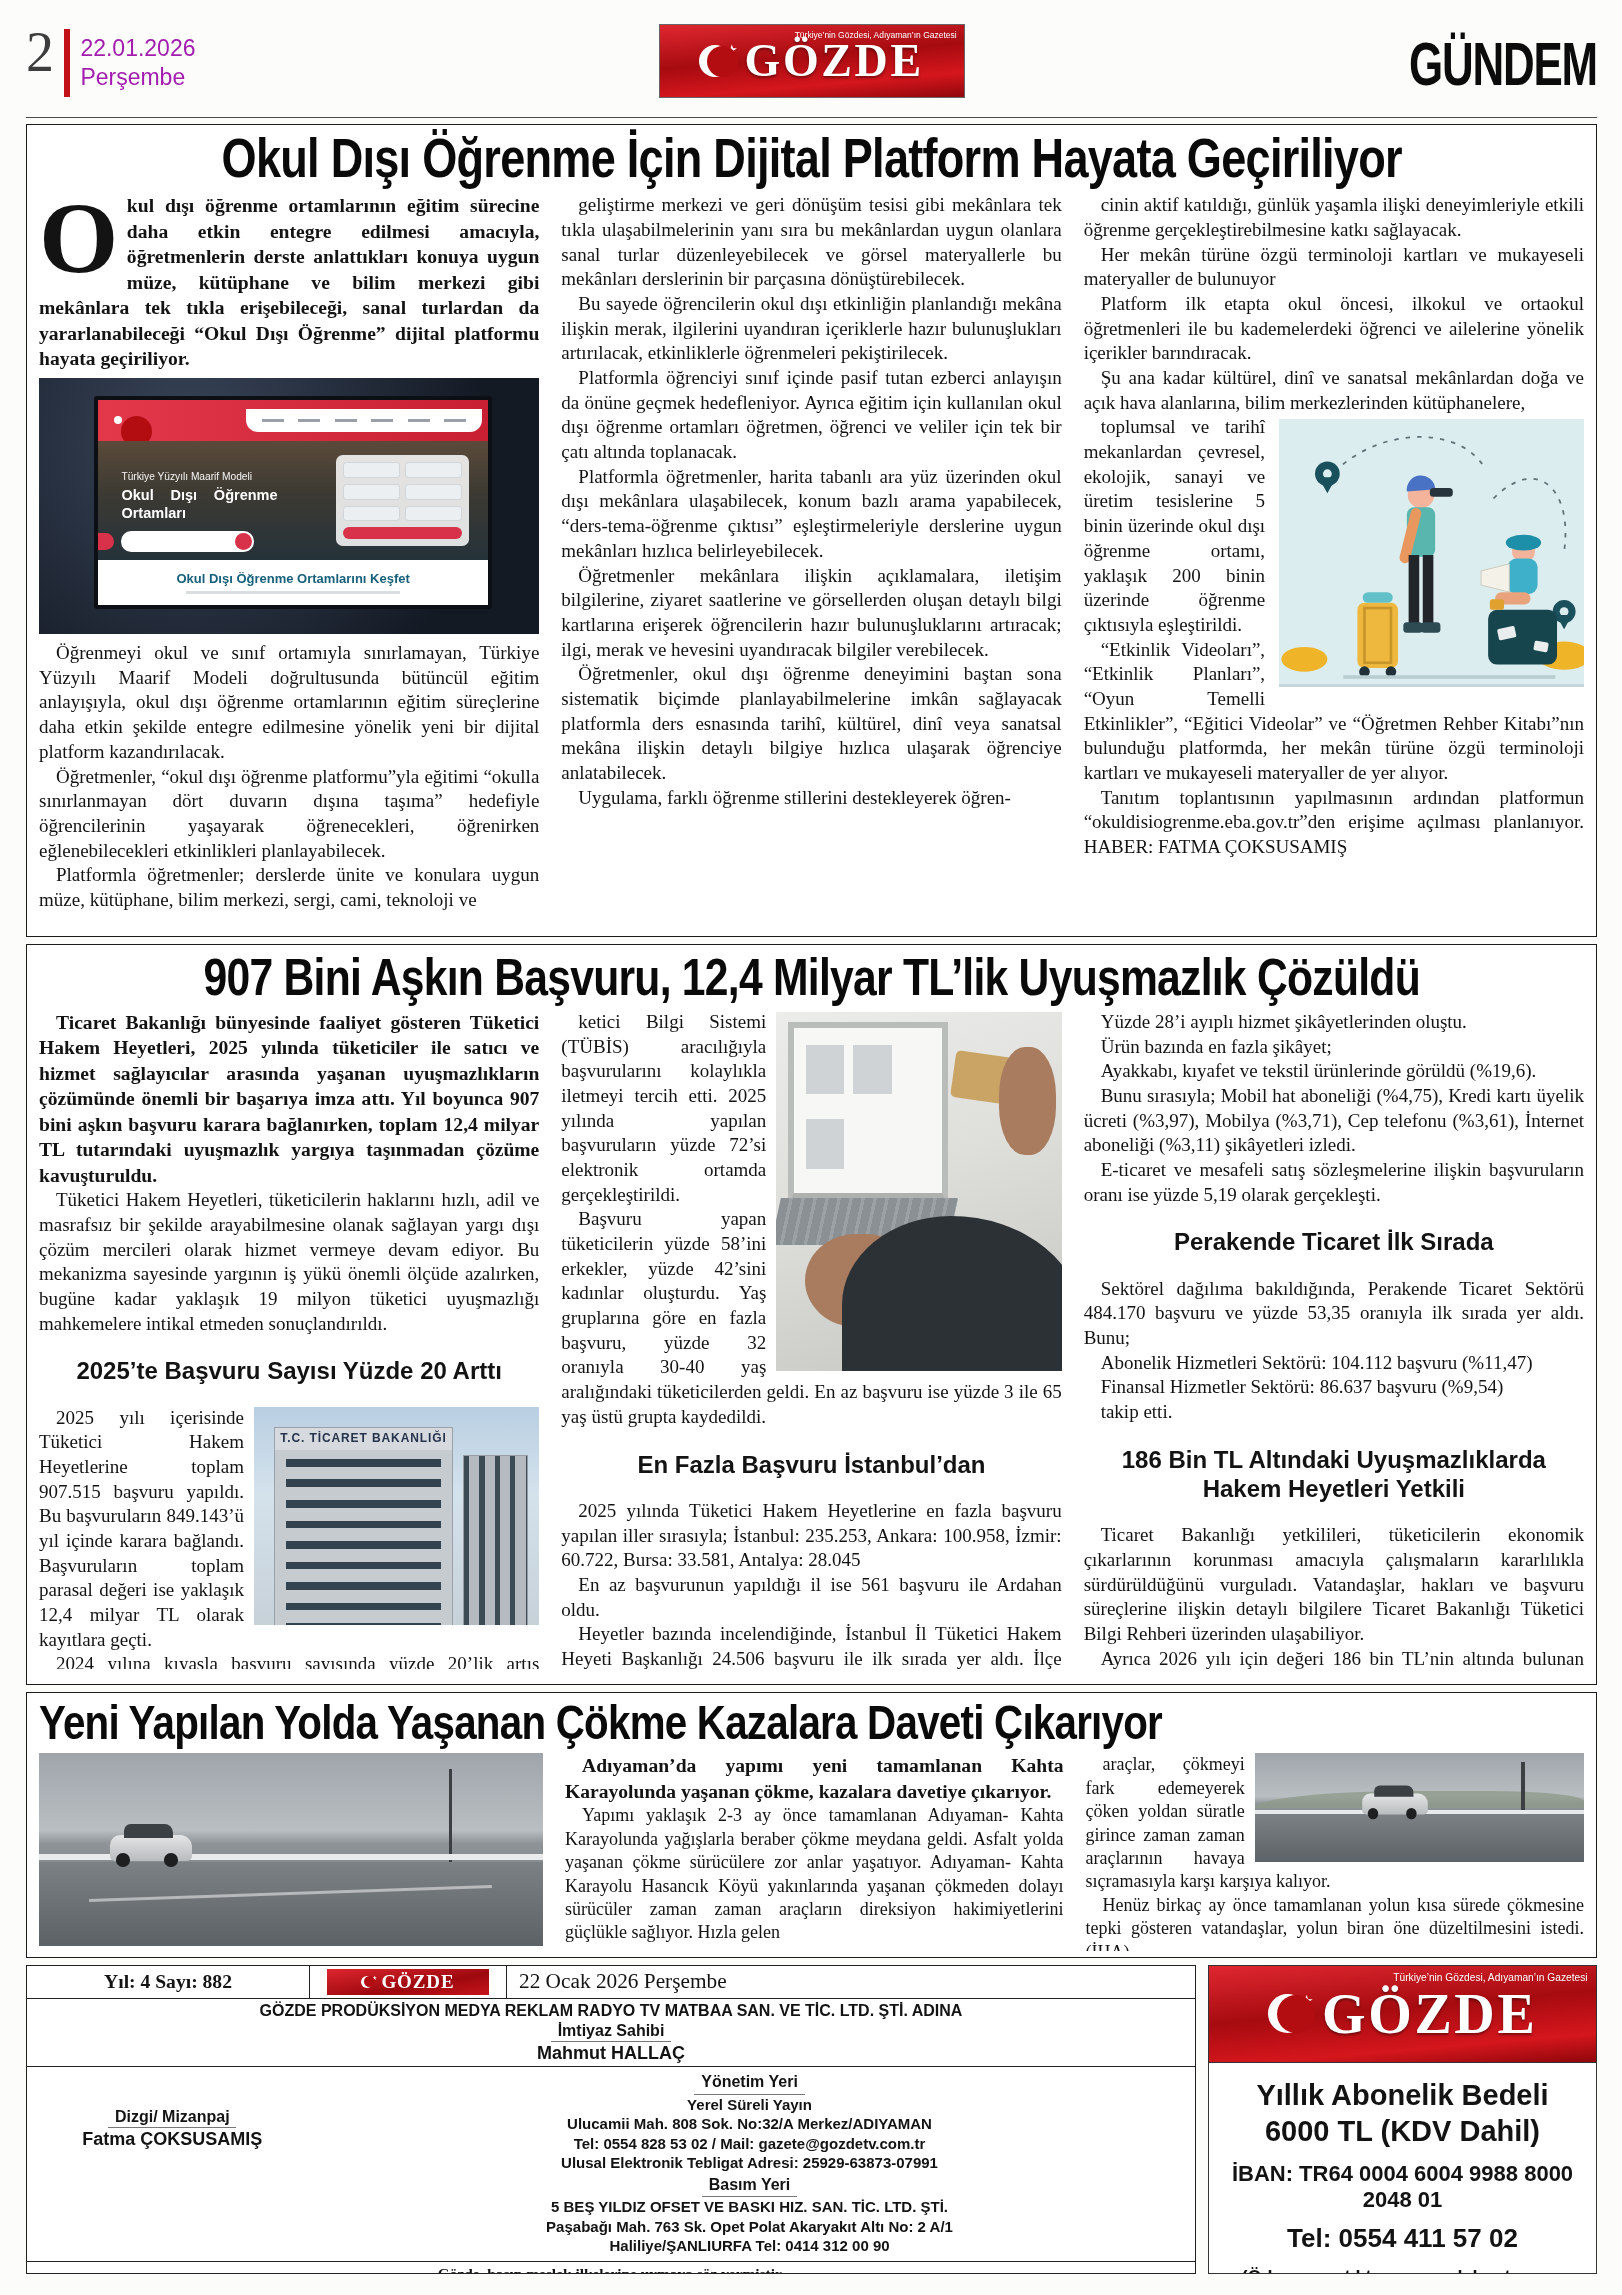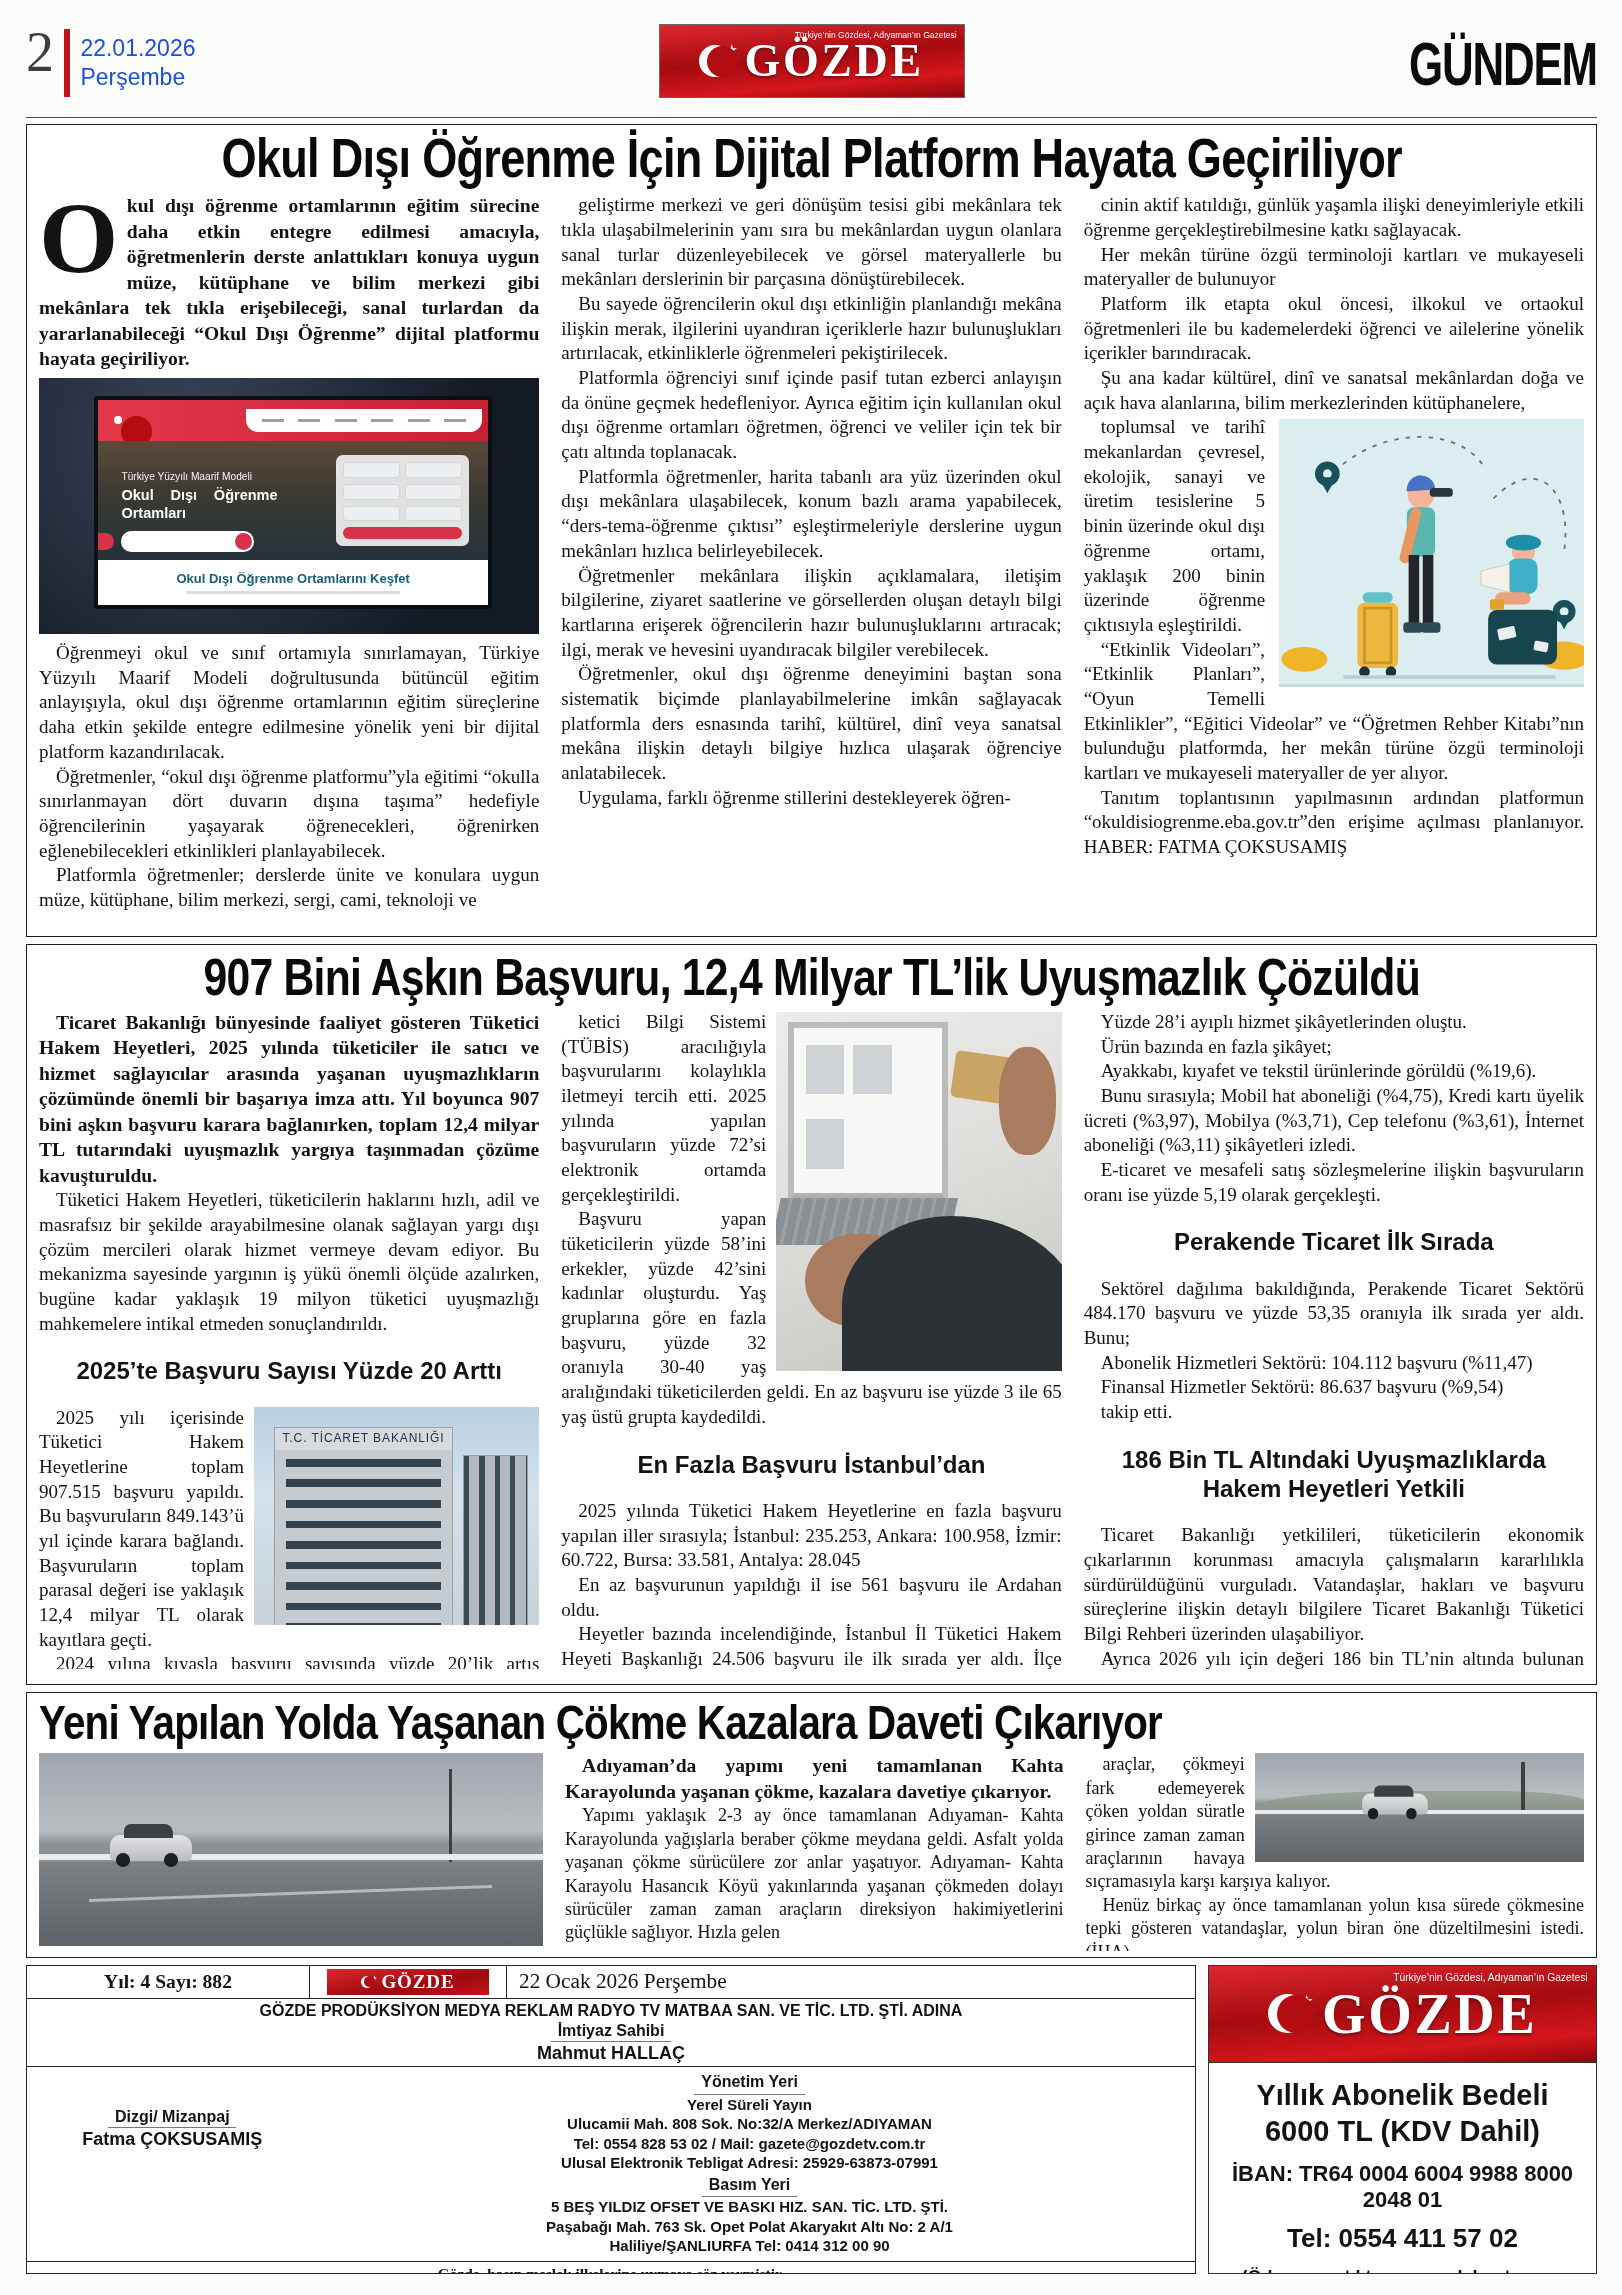--- a/index.html
+++ b/index.html
@@ -3,21 +3,21 @@
 <meta charset="utf-8">
 <style>
   html,body{margin:0;padding:0;background:#e9e9e6;}
   .page{position:relative;width:1623px;height:2295px;background:#fcfcfa;box-sizing:border-box;
         padding:20.5px 26px 0;font-family:"Liberation Serif",serif;color:#131313;overflow:hidden;}
   
   .header{position:relative;height:96px;border-bottom:1.7px solid #4a4a4a;}
   .hleft{display:flex;align-items:flex-start;gap:10.2px;padding-top:5.1px;}
   .pageno{font-size:56px;line-height:.95;font-weight:400;color:#3d3d3d;}
   .redbar{width:6px;height:68px;background:#c1121a;margin-top:3.4px;}
-  .dateblk{font-family:"Liberation Sans",sans-serif;color:#1d4ed8;font-size:23px;line-height:1.25;padding-top:8.5px;}
+  .dateblk{font-family:"Liberation Sans",sans-serif;color:#a21caf;font-size:23px;line-height:1.25;padding-top:8.5px;}
   .logo{--lr:#b80e14;position:absolute;left:50%;top:3.4px;transform:translateX(-50%);
         width:304px;height:72px;background:linear-gradient(175deg,#e02730 0%,#a60b10 45%,#d5161d 75%,#8f070b 100%);
         border:0.9px solid #666;display:flex;align-items:center;justify-content:center;gap:6.8px;}
   .cres{position:relative;width:32px;height:32px;border-radius:50%;background:#fff;flex:0 0 auto;}
   .cres::after{content:"";position:absolute;left:7.7px;top:0.9px;width:31px;height:31px;border-radius:50%;
         background:#b30d12;}
   .star{color:#fff;font-size:13px;margin-left:-12px;margin-top:-22px;}
   .logotext{color:#fff;font-family:"Liberation Serif",serif;font-weight:700;font-size:46px;letter-spacing:2.6px;
         text-shadow:0 1.7px 2.6px rgba(0,0,0,.4);}
   .logotag{position:absolute;right:6.8px;top:5.1px;color:#fff;font-family:"Liberation Sans",sans-serif;font-size:8.5px;}
@@ -61,21 +61,21 @@
   .scrfoot{height:22%;background:#fff;display:flex;flex-direction:column;align-items:center;justify-content:center;gap:3.4px;}
   .scrcta{color:#17607c;font-family:"Liberation Sans",sans-serif;font-weight:700;font-size:13px;}
   .scrsub{width:55%;height:2.6px;background:#dadee0;}
   
   .illu{float:right;width:61%;height:265px;margin:3.4px 0 5.1px 13.7px;background:#dcedef;border-bottom:3.4px solid #c2d8da;}
   
   .bimg{float:right;width:57%;height:218px;margin:1.7px 0 5.1px 10.2px;position:relative;
         background:linear-gradient(180deg,#b9cfe2 0%,#d4e2ec 40%,#c7d1d8 100%);overflow:hidden;}
   .btower{position:absolute;left:7%;top:9%;width:62%;height:95%;background:#c6cbd0;border:0.9px solid #9aa1a8;}
   .bsign{height:22px;display:flex;align-items:center;justify-content:center;background:#d6dade;
-        font-family:"Liberation Sans",sans-serif;font-weight:400;font-size:12px;color:#25324c;letter-spacing:0.9px;}
+        font-family:"Liberation Sans",sans-serif;font-weight:700;font-size:12px;color:#25324c;letter-spacing:0.9px;}
   .bwin{position:absolute;left:6%;top:15%;width:88%;height:80%;
         background:repeating-linear-gradient(180deg,#33434f 0 7.7px,#c6cbd0 7.7px 20.5px);}
   .bside{position:absolute;right:4%;top:22%;width:22%;height:82%;background:#b4bac0;border:0.9px solid #979da4;
         background-image:repeating-linear-gradient(90deg,#3d4b55 0 5.1px,#b4bac0 5.1px 15.4px);}
   
   .limg{float:right;width:57%;height:359px;margin:1.7px 0 5.1px 10.2px;position:relative;overflow:hidden;
         background:linear-gradient(160deg,#ececea 0%,#dededb 45%,#c4c4c0 100%);}
   .lscr{position:absolute;left:4%;top:3%;width:52%;height:46%;background:#f7f7f5;border:6.8px solid #b9bcb9;border-bottom:13.7px solid #aeb1ae;}
   .thumb{position:absolute;width:26%;height:30%;background:#cfd3d6;}
   .lkb{position:absolute;left:0;top:52%;width:62%;height:13%;background:#9ba1a4;

